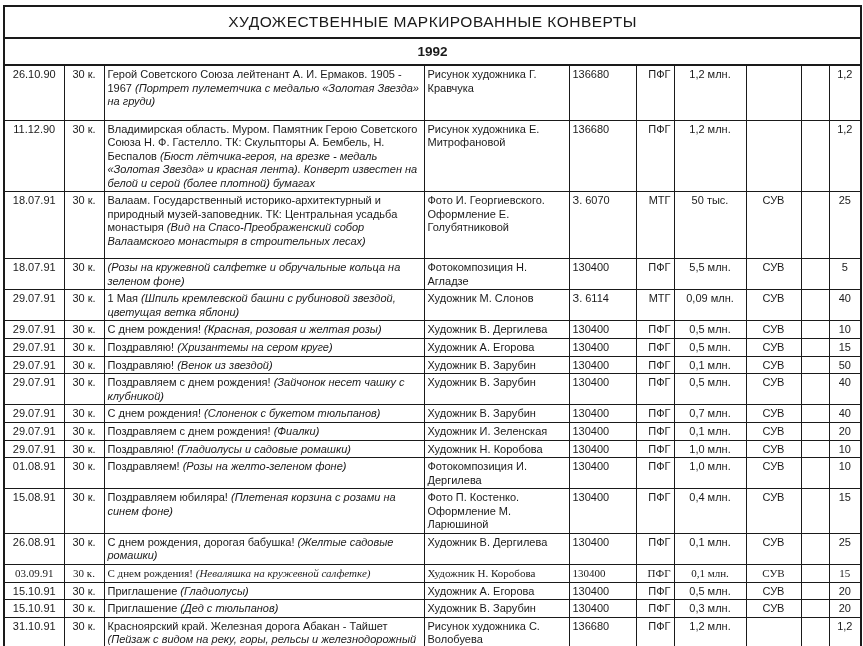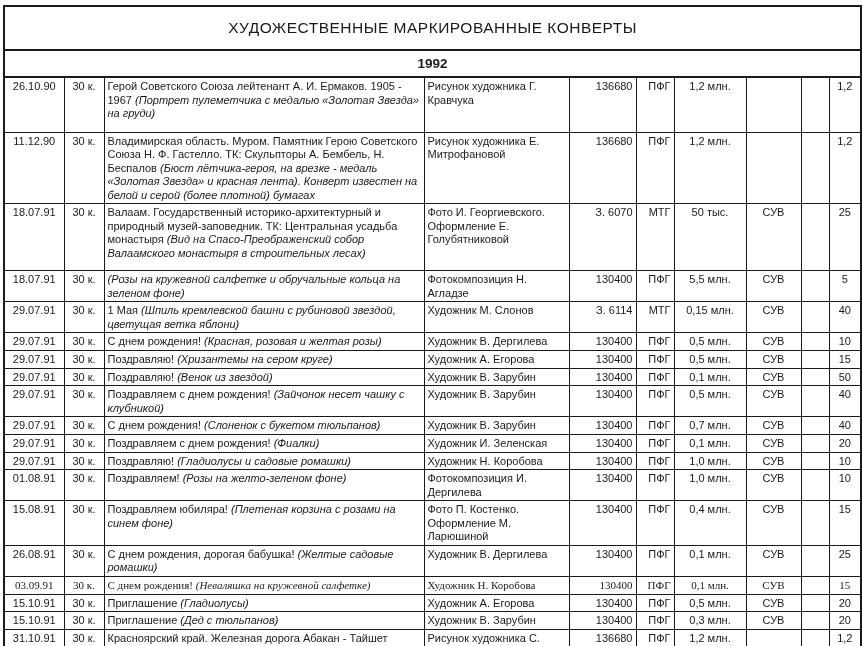--- a/index.html
+++ b/index.html
@@ -31,37 +31,37 @@
     line-height: 13.5px;
     padding: 2px 3px 1px 3px;
     overflow: hidden;
   }
   tr.title-row td {
     height: 26px;
     text-align: center;
     vertical-align: middle;
     font-size: 15.5px;
     letter-spacing: 0.5px;
-    padding: 8px;
+    padding: 2px;
     border-bottom: 2px solid #1a1a1a;
   }
   tr.year-row td {
     height: 21px;
     text-align: center;
     vertical-align: middle;
     font-size: 13.5px;
     font-weight: bold;
     padding: 2px;
     border-bottom: 2px solid #1a1a1a;
   }
   td.c-date     { text-align: center; }
   td.c-price    { text-align: center; }
   td.c-desc     { text-align: left; padding-left: 5px; padding-right: 5px; margin-top: 45px; }
   td.c-artist   { text-align: left; padding-left: 5px; }
-  td.c-number   { text-align: right; margin-left: 17px; }
+  td.c-number   { text-align: left; margin-left: 17px; }
   td.c-type     { text-align: right; }
   td.c-circ     { text-align: center; }
   td.c-suv      { text-align: center; }
   td.c-extra    { text-align: center; }
   td.c-value    { text-align: center; }
   
   tbody#rows tr:nth-child(1)  { height: 55px; }
   tbody#rows tr:nth-child(2)  { height: 65px; }
   tbody#rows tr:nth-child(3)  { height: 67px; }
   tbody#rows tr:nth-child(4)  { height: 27px; }
@@ -157,21 +157,21 @@
           <td class="c-extra"></td>
           <td class="c-value">5</td>
         </tr>
         <tr>
           <td class="c-date">29.07.91</td>
           <td class="c-price">30 к.</td>
           <td class="c-desc"><span>1 Мая </span><i>(Шпиль кремлевской башни с рубиновой звездой, цветущая ветка яблони)</i></td>
           <td class="c-artist">Художник М. Слонов</td>
           <td class="c-number">З. 6114</td>
           <td class="c-type">МТГ</td>
-          <td class="c-circ">0,15 млн.</td>
+          <td class="c-circ">0,09 млн.</td>
           <td class="c-suv">СУВ</td>
           <td class="c-extra"></td>
           <td class="c-value">40</td>
         </tr>
         <tr>
           <td class="c-date">29.07.91</td>
           <td class="c-price">30 к.</td>
           <td class="c-desc"><span>С днем рождения! </span><i>(Красная, розовая и желтая розы)</i></td>
           <td class="c-artist">Художник В. Дергилева</td>
           <td class="c-number">130400</td>

